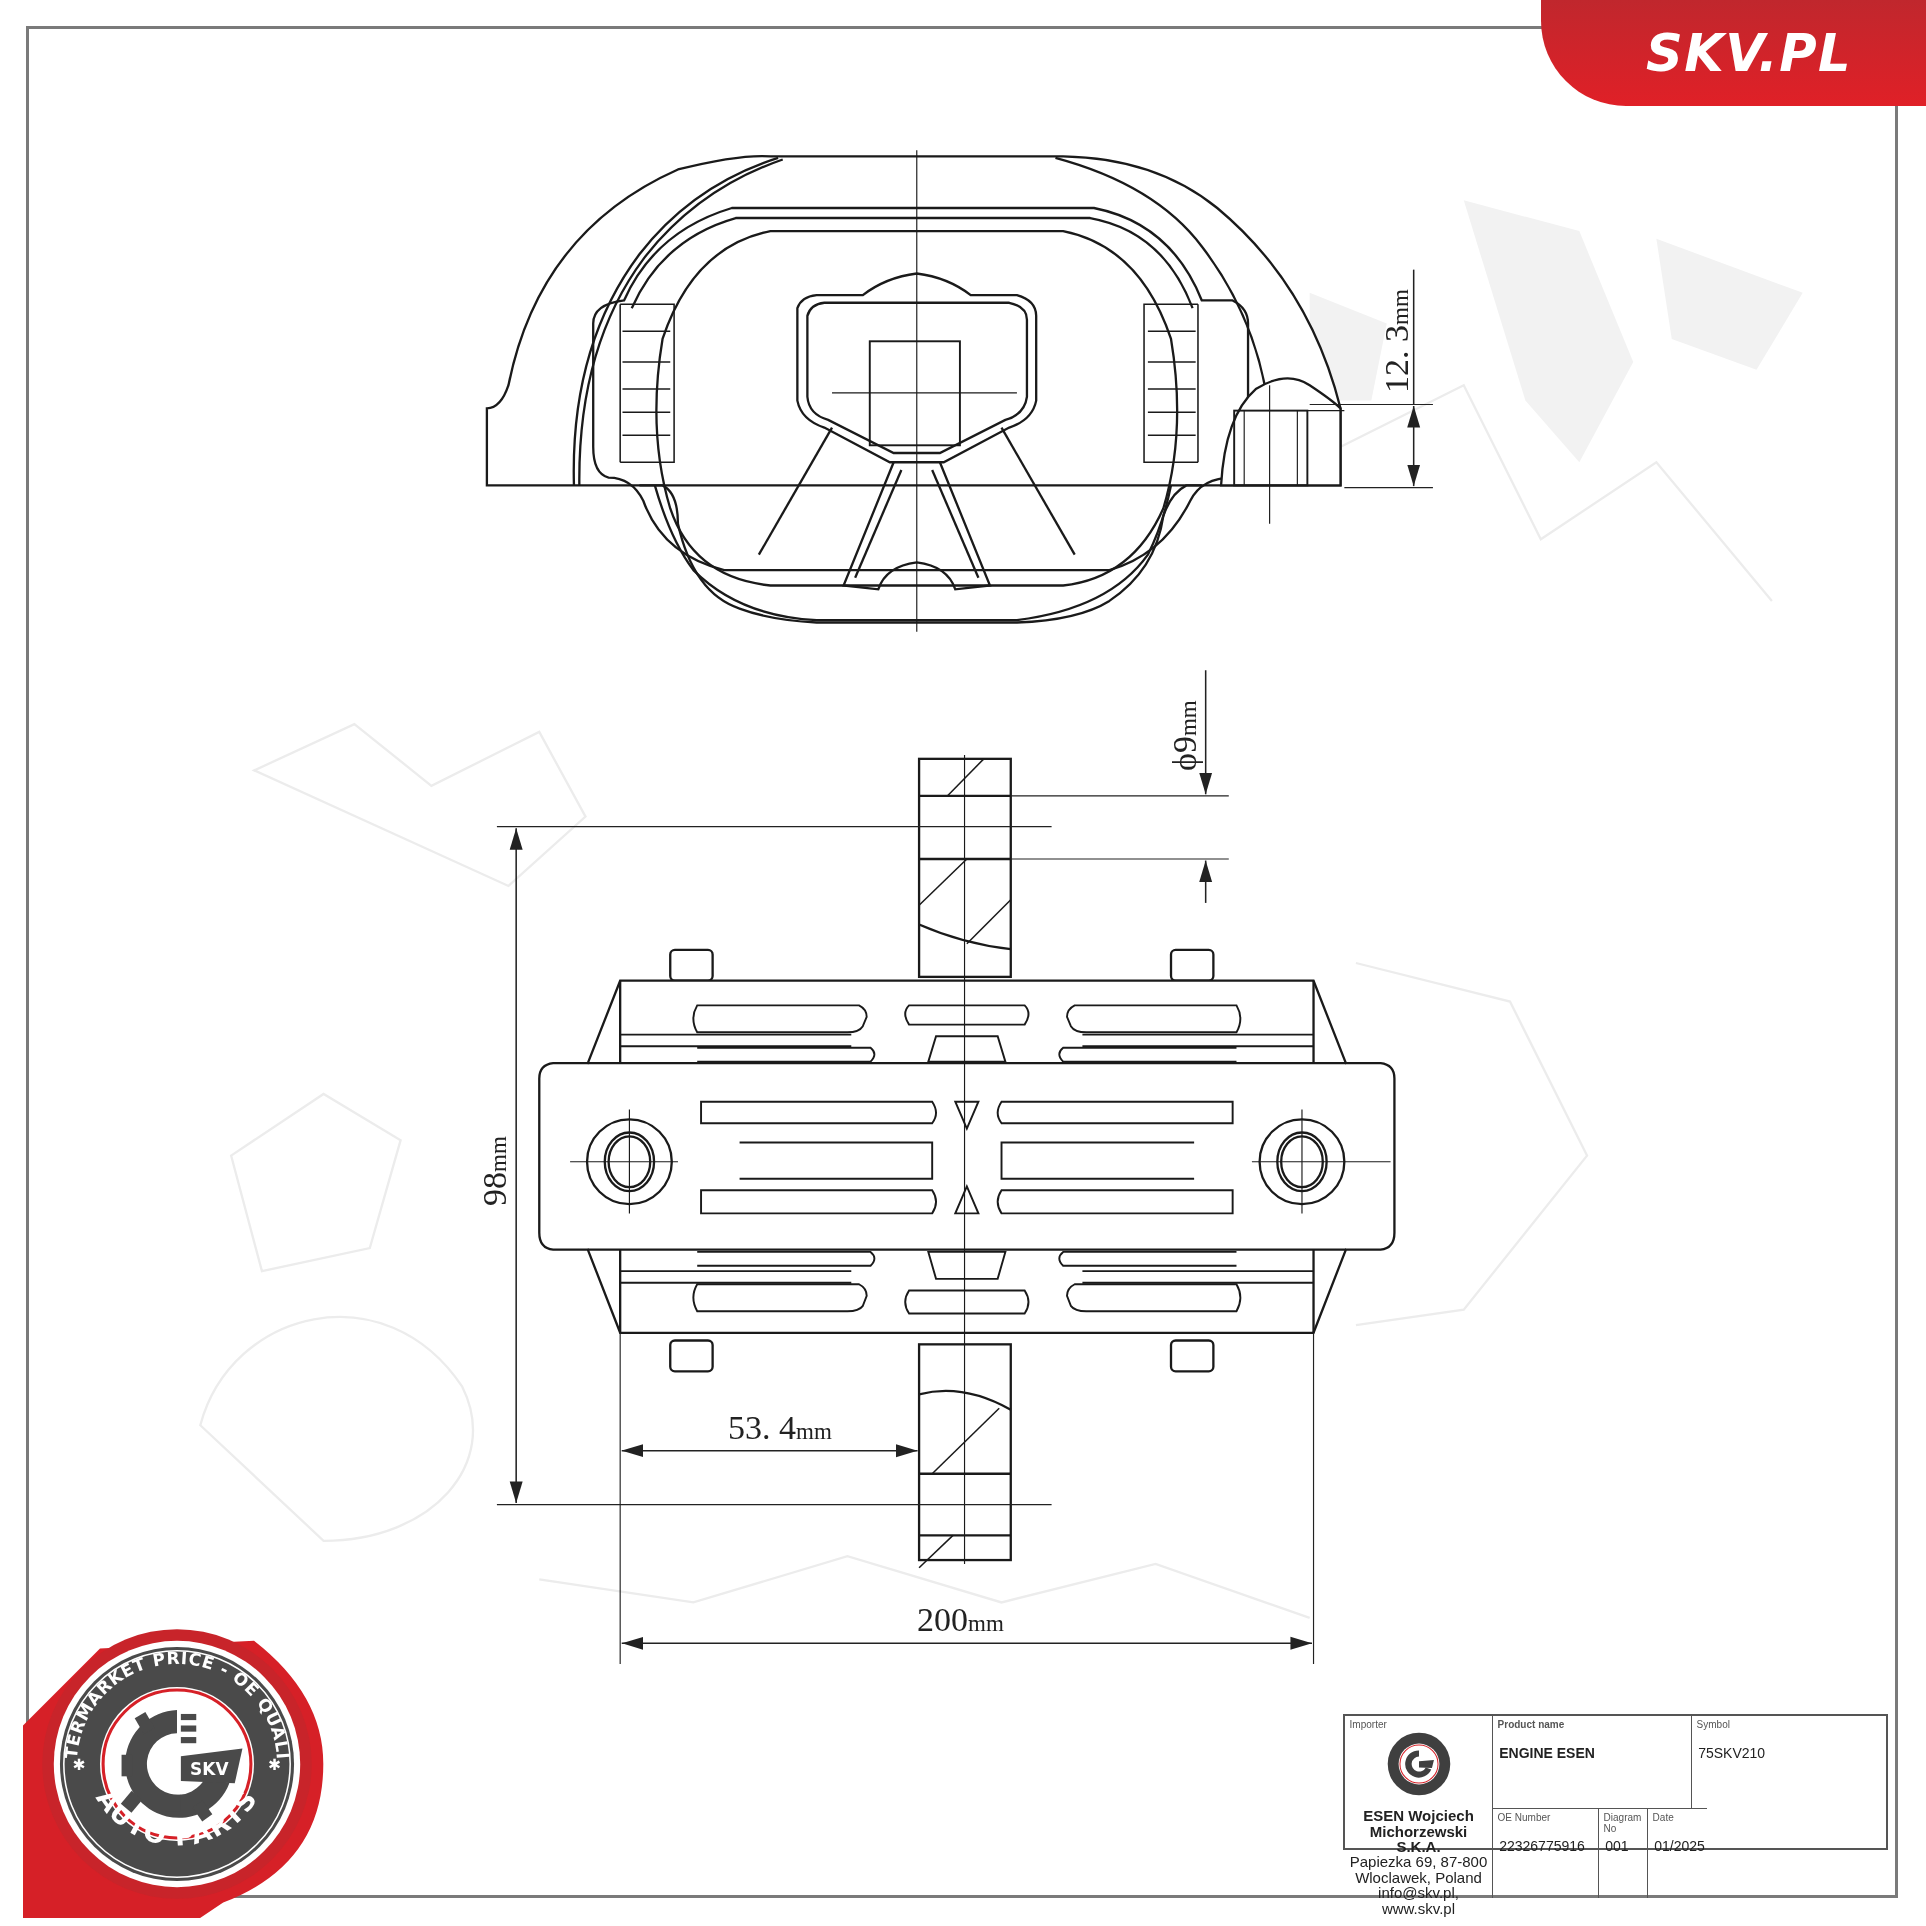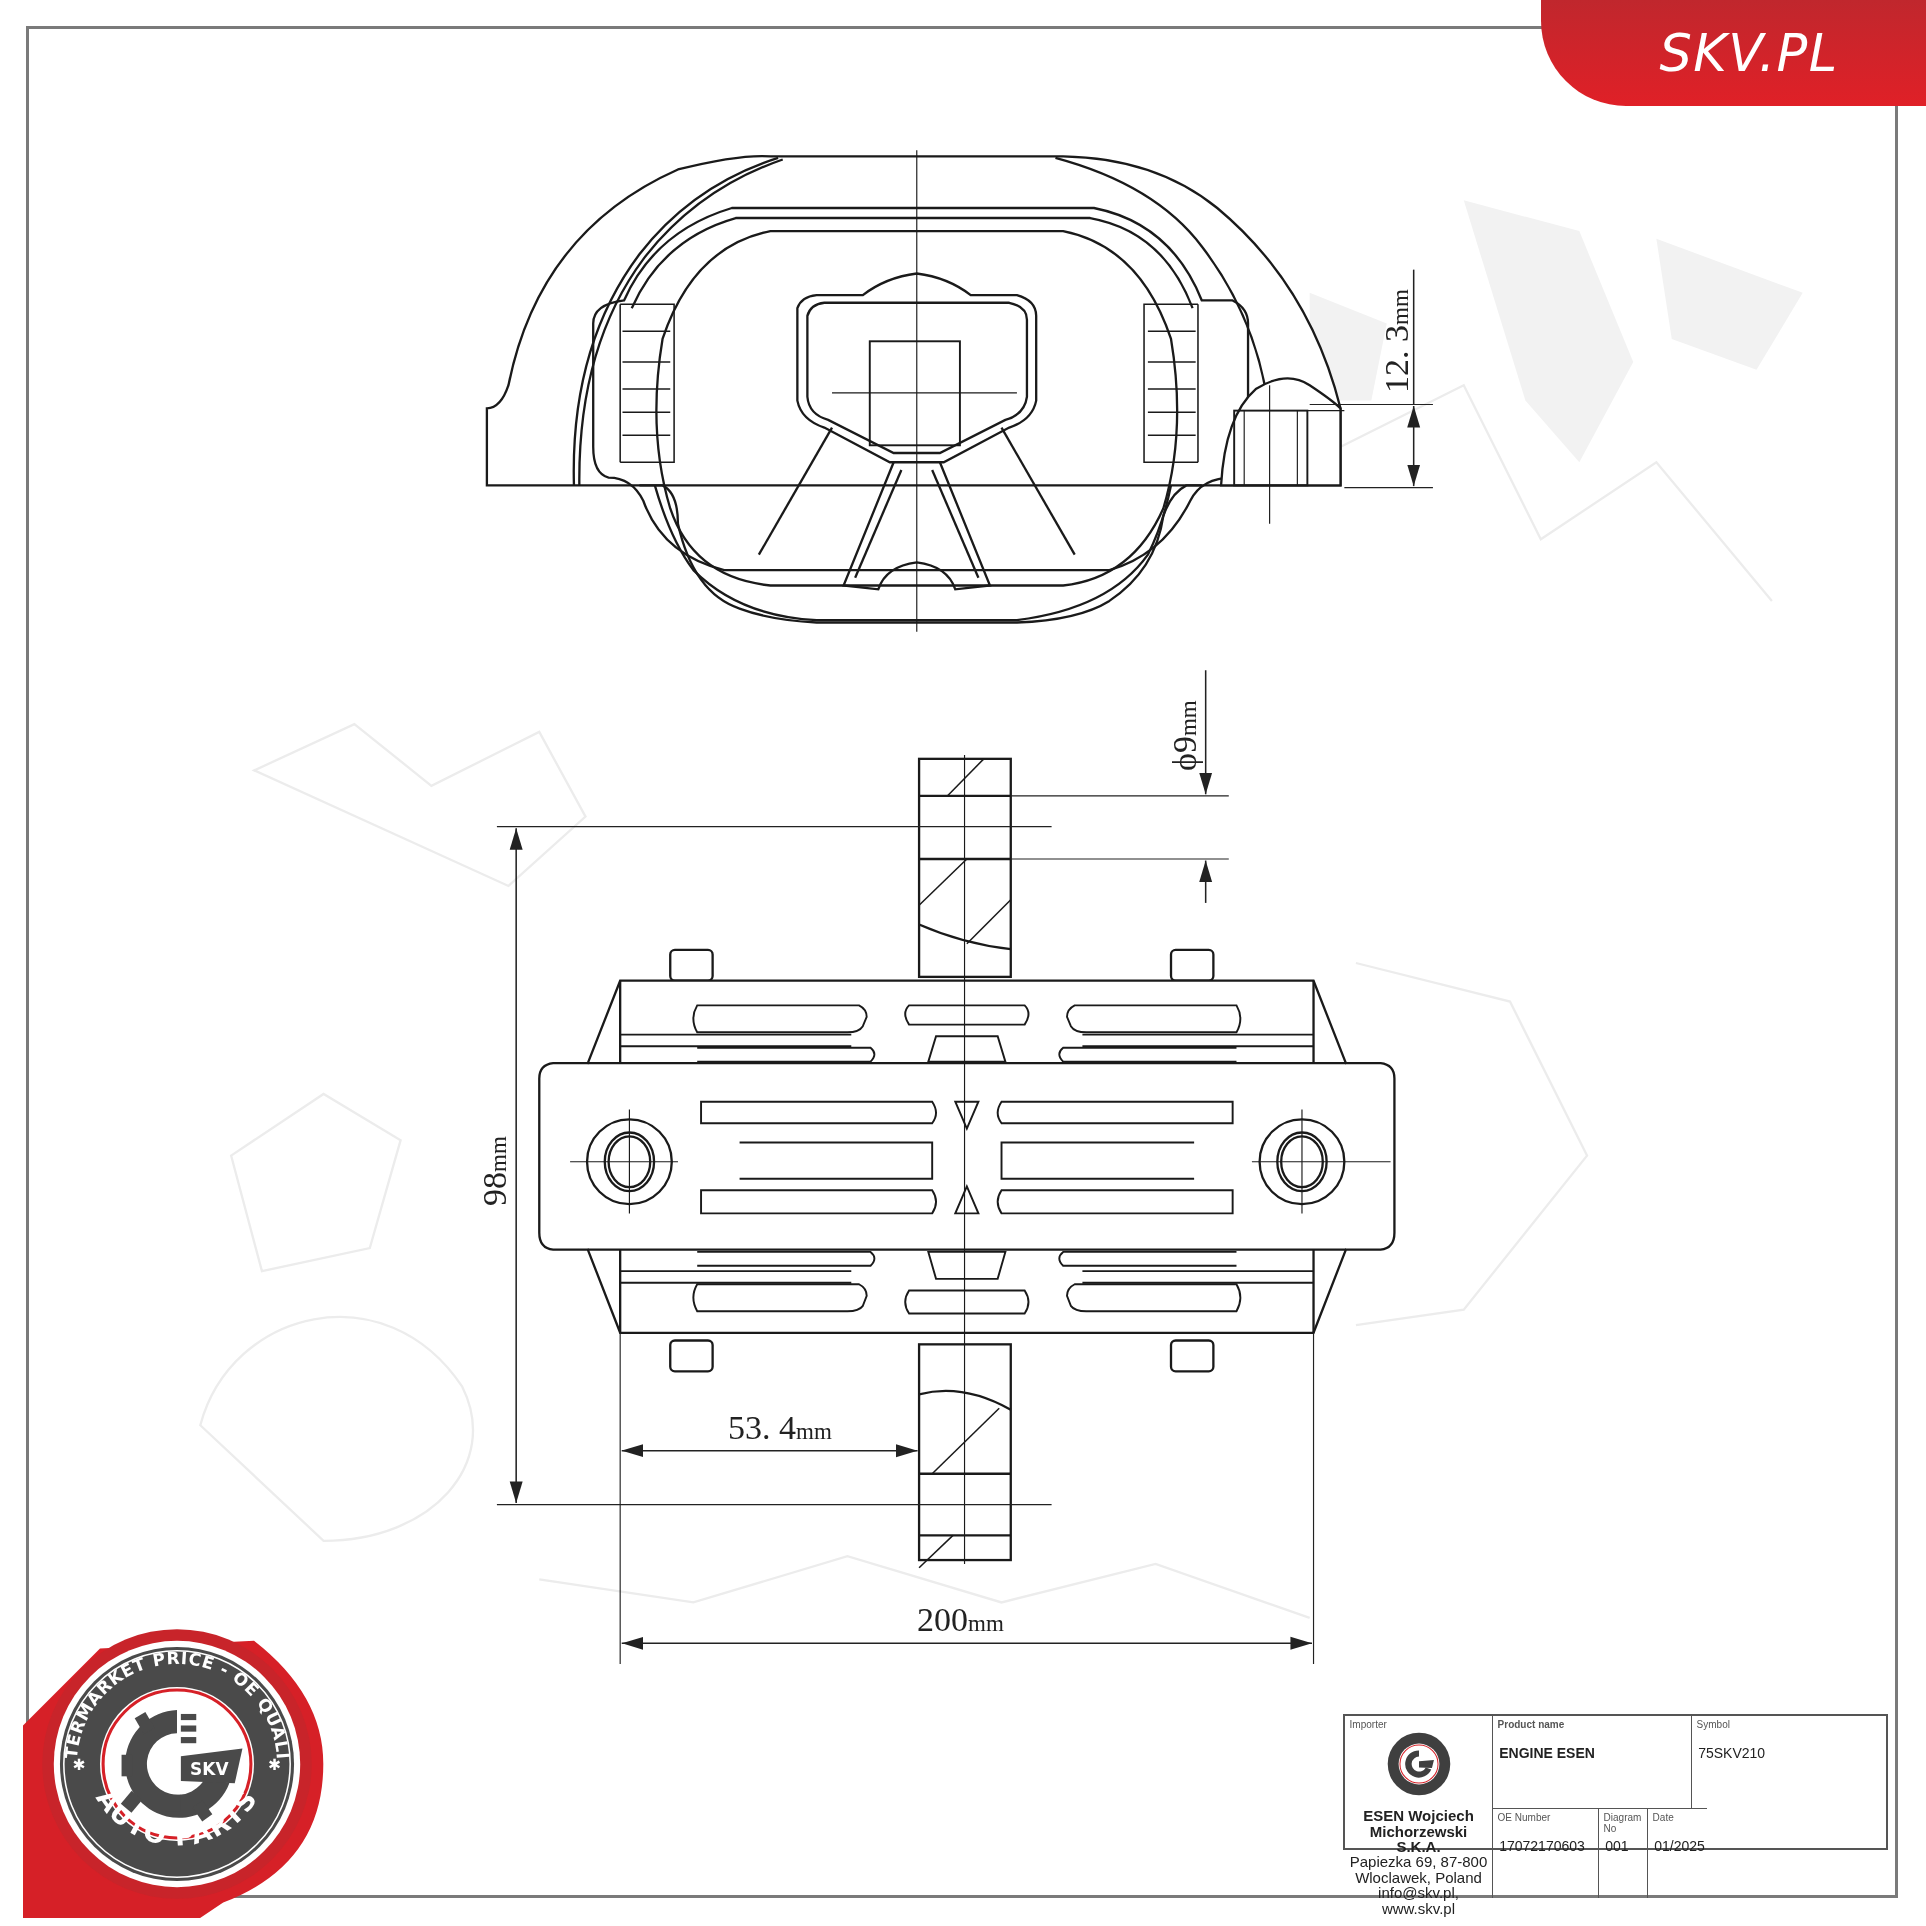--- a/index.html
+++ b/index.html
@@ -1,19 +1,19 @@
 <!DOCTYPE html>
 <html style="font-size:12.3px"><head>
 <meta charset="utf-8">
 <style>
   html, body { margin:0; padding:0; background:#ffffff; }
   body { width:1926px; height:1926px; position:relative; overflow:hidden; font-family:"Liberation Sans", sans-serif; }
   .frame { position:absolute; left:26px; top:26px; width:1872px; height:1872px; border:3.1px solid #7a7a7a; box-sizing:border-box; }
   .banner { position:absolute; left:1541px; top:0; width:385px; height:106px; background:linear-gradient(180deg,#c0272d 0%,#e02027 100%); border-bottom-left-radius:85px; display:flex; align-items:center; justify-content:center; }
-  .banner-text { color:#fff; font-family:"DejaVu Sans", sans-serif; font-weight:normal; font-style:italic; font-size:51px; letter-spacing:1.5px; margin-left:31px; }
+  .banner-text { color:#fff; font-family:"DejaVu Sans", sans-serif; font-weight:bold; font-style:italic; font-size:51px; letter-spacing:1.5px; margin-left:31px; }
   svg.drawing { position:absolute; left:0; top:0; }
   .dim { position:absolute; font-family:"Liberation Serif", serif; color:#222; white-space:nowrap; }
   .dim .num { font-size:34px; }
   .dim .unit { font-size:23px; }
   .rot { transform-origin:left top; transform:rotate(-90deg); }
   .title-block { position:absolute; left:1343px; top:1714px; width:545px; height:136px; border:2.3px solid #555; box-sizing:border-box; background:#fff; display:grid; grid-template-columns:147px 106px 49px 60px; grid-template-rows:92px 90px; }
   .tb-cell { border-left:1.5px solid #555; border-top:1.5px solid #555; position:relative; padding:3.1px 4.6px; box-sizing:border-box; }
   .tb-importer { grid-row:1 / 3; grid-column:1; border-left:none; border-top:none; text-align:center; }
   .tb-product { grid-column:2 / 4; grid-row:1; border-top:none;font-weight:bold; }
   .tb-symbol { grid-column:4; grid-row:1; border-top:none;margin-left:44px; }
@@ -287,21 +287,21 @@
   <div class="tb-cell tb-product">
     <span class="tb-label">Product name</span>
     <span class="tb-value" style="top:29px">ENGINE ESEN</span>
   </div>
   <div class="tb-cell tb-symbol">
     <span class="tb-label">Symbol</span>
     <span class="tb-value" style="top:29px">75SKV210</span>
   </div>
   <div class="tb-cell">
     <span class="tb-label">OE Number</span>
-    <span class="tb-value" style="top:29px">17072170603</span>
+    <span class="tb-value" style="top:29px">22326775916</span>
   </div>
   <div class="tb-cell">
     <span class="tb-label">Diagram No</span>
     <span class="tb-value" style="top:29px">001</span>
   </div>
   <div class="tb-cell">
     <span class="tb-label">Date</span>
     <span class="tb-value" style="top:29px">01/2025</span>
   </div>
 </div>

